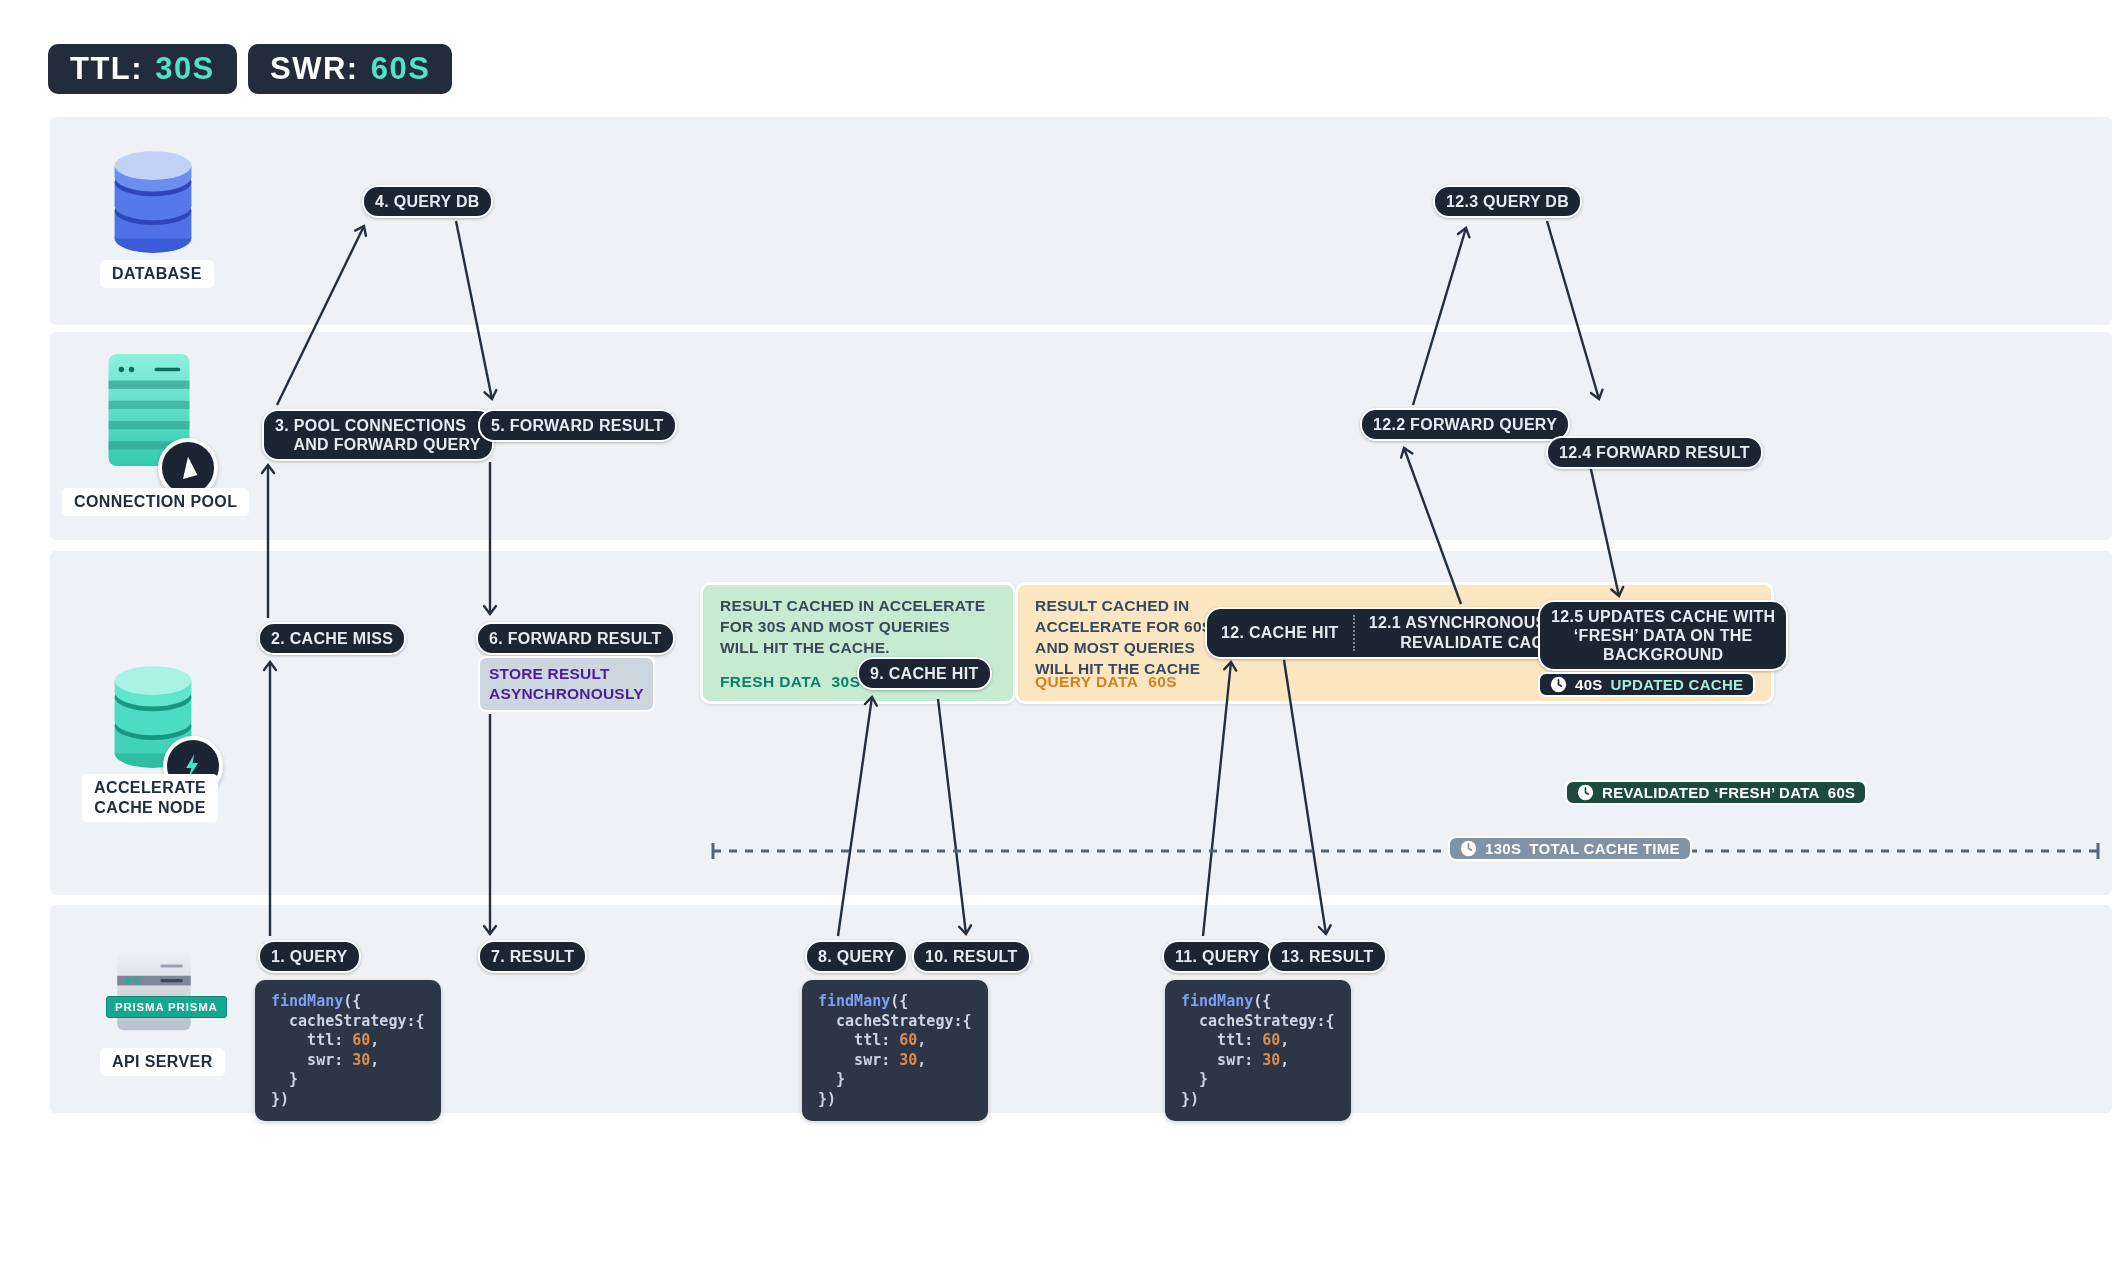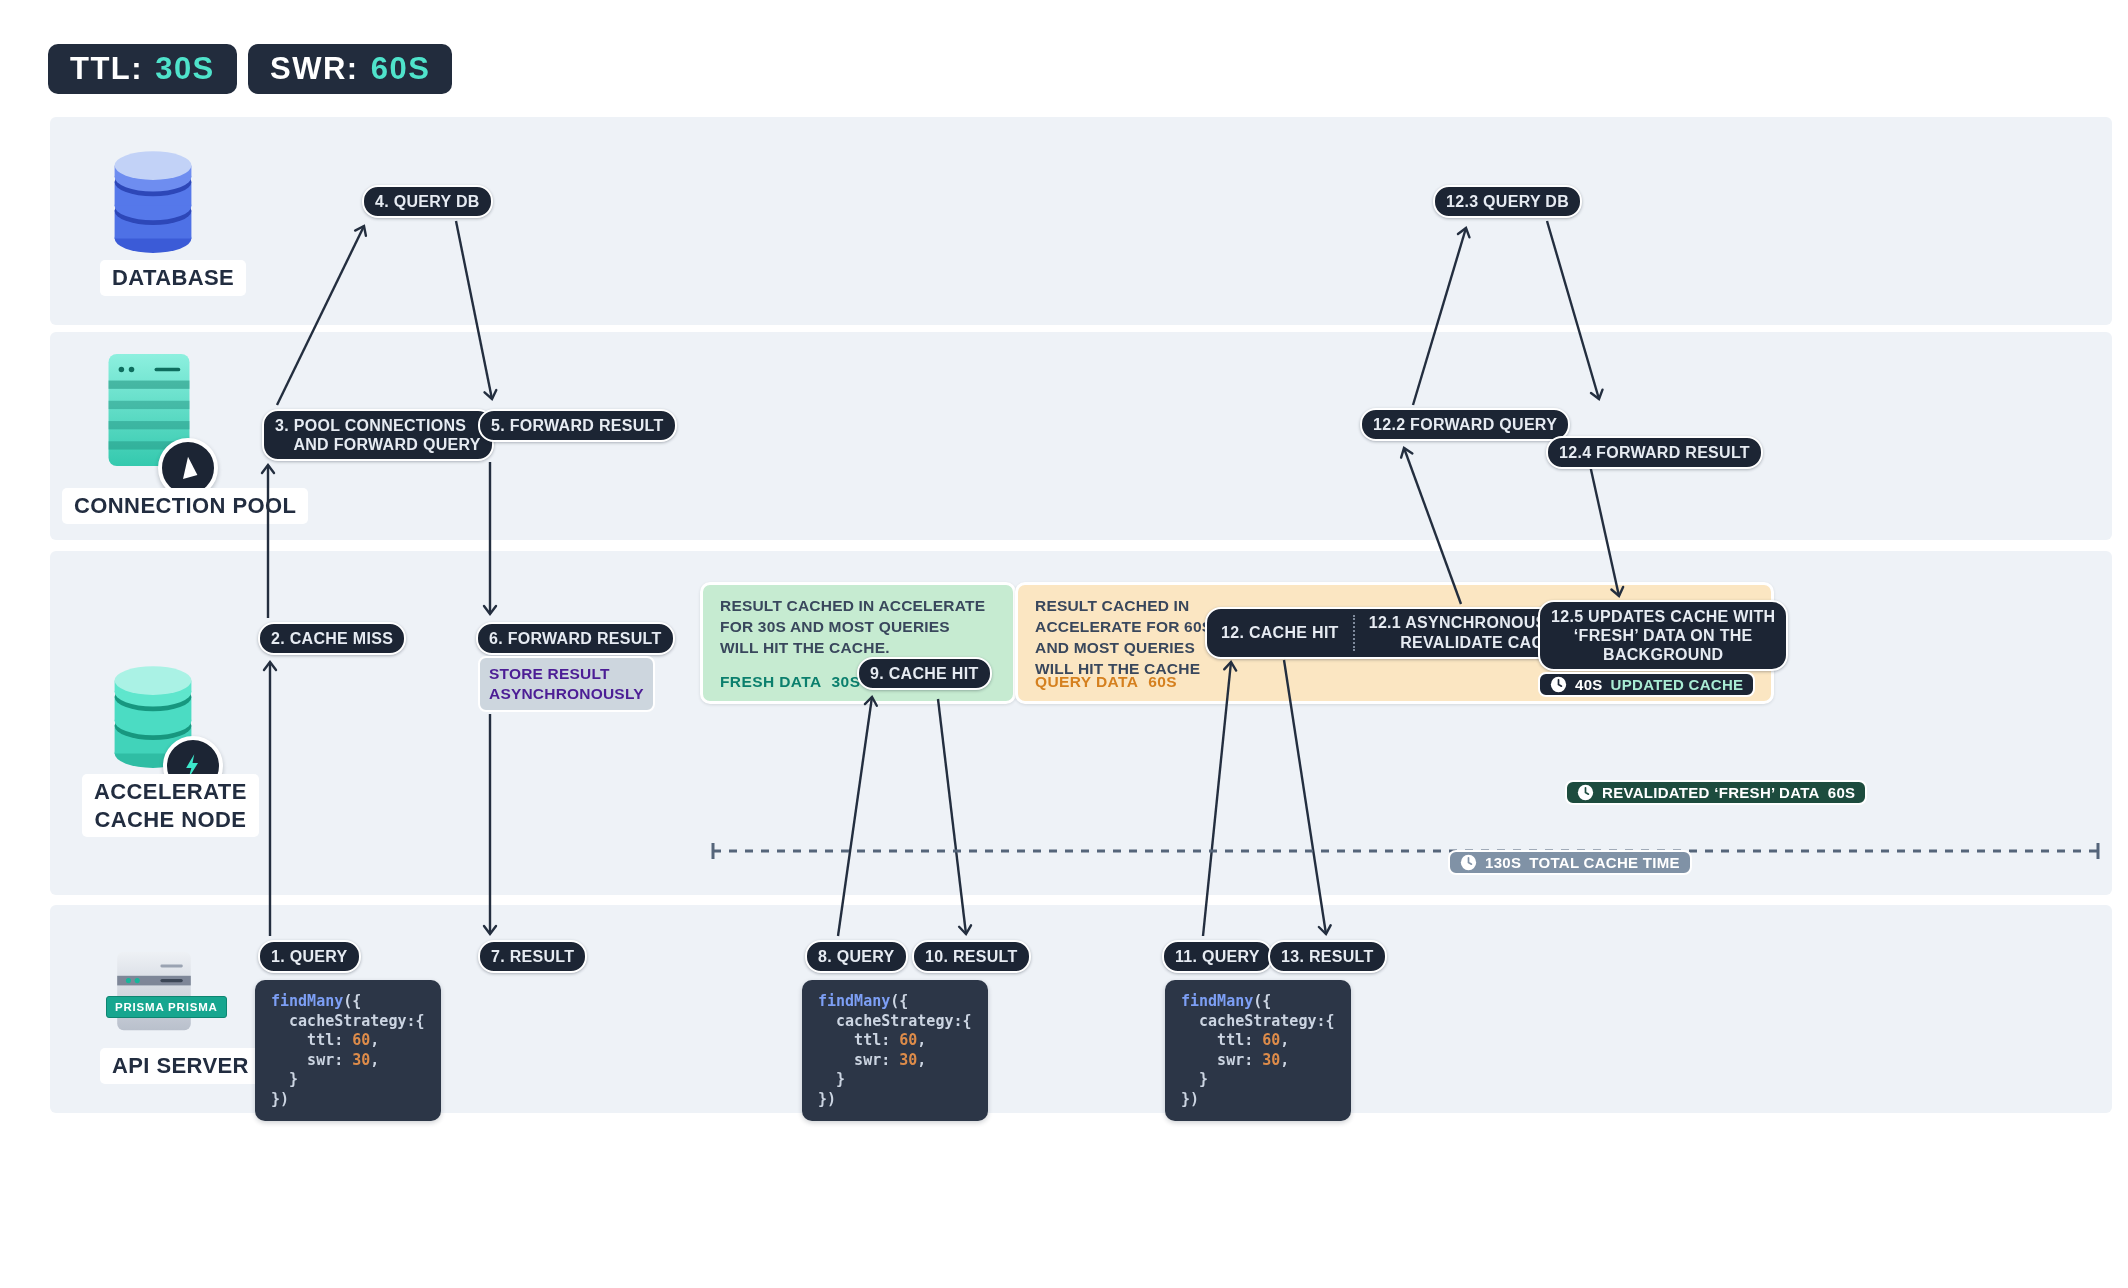--- a/index.html
+++ b/index.html
@@ -10,21 +10,21 @@
 
   .hbadge{position:absolute;display:flex;align-items:center;gap:12px;background:#222c3d;
     border-radius:10px;padding:7px 22px;font-size:31px;font-weight:700;color:#fff;letter-spacing:1.5px;}
   .hbadge .val{color:#4fe3cb;}
 
   .icon{position:absolute;}
   .circle-badge{position:absolute;width:52px;height:52px;border-radius:50%;background:#1c2534;
     border:4px solid #fff;display:flex;align-items:center;justify-content:center;box-shadow:0 2px 4px rgba(20,30,45,.25);}
   .circle-badge svg{width:30px;height:30px;}
 
-  .chip{position:absolute;background:#fff;color:#222d40;font-weight:700;font-size:22px;
+  .chip{position:absolute;background:#fff;color:#222d40;font-weight:700;font-size:16px;
     letter-spacing:.4px;padding:4px 12px;border-radius:5px;white-space:pre;text-align:center;line-height:1.25;}
 
   .ribbon{position:absolute;background:#17a68f;color:#fff;font-weight:700;font-size:11.5px;
     letter-spacing:.8px;padding:4px 8px;border-radius:3px;border:1px solid #0e8571;white-space:nowrap;}
 
   .badge{position:absolute;background:#1c2534;color:#e6ebf2;border:2.5px solid #fff;border-radius:16px;
     padding:4.5px 11px;font-size:16px;font-weight:700;letter-spacing:.3px;white-space:pre;line-height:1.22;
     box-shadow:0 1px 3px rgba(20,30,45,.3);}
   .badge.center{text-align:center;}
 
@@ -43,21 +43,21 @@
   .tag-stale{color:#d5801f;}
   .tagline .tval{margin-left:10px;}
 
   .store{position:absolute;background:#cdd6de;color:#4c1d95;border:2.5px solid #fff;border-radius:8px;
     padding:6px 9px;font-size:15.5px;font-weight:700;white-space:pre;line-height:1.3;letter-spacing:.2px;}
 
   .pill{position:absolute;display:flex;align-items:center;gap:8px;background:#1c2534;border:2.5px solid #fff;
     border-radius:8px;padding:2px 10px;font-size:15px;font-weight:700;color:#fff;white-space:nowrap;letter-spacing:.3px;}
   .pill .mint{color:#a9ecd4;}
   .pill.green{background:#1d4c3e;}
-  .pill.gray{background:#8092a6;margin-top:14px;}
+  .pill.gray{background:#8092a6;}
   .clock{width:17px;height:17px;flex:0 0 auto;}
 
   .code{position:absolute;background:#2c3647;border-radius:10px;padding:12px 16px;
     font-family:"DejaVu Sans Mono","Liberation Mono",monospace;font-size:15px;line-height:1.3;
     font-weight:700;white-space:pre;box-shadow:0 2px 5px rgba(20,30,45,.2);}
   .tk-plain{color:#ccd5e2;}
   .tk-fn{color:#7d9ff5;}
   .tk-num{color:#de8c4a;}
 
   svg.overlay{position:absolute;left:0;top:0;pointer-events:none;}

